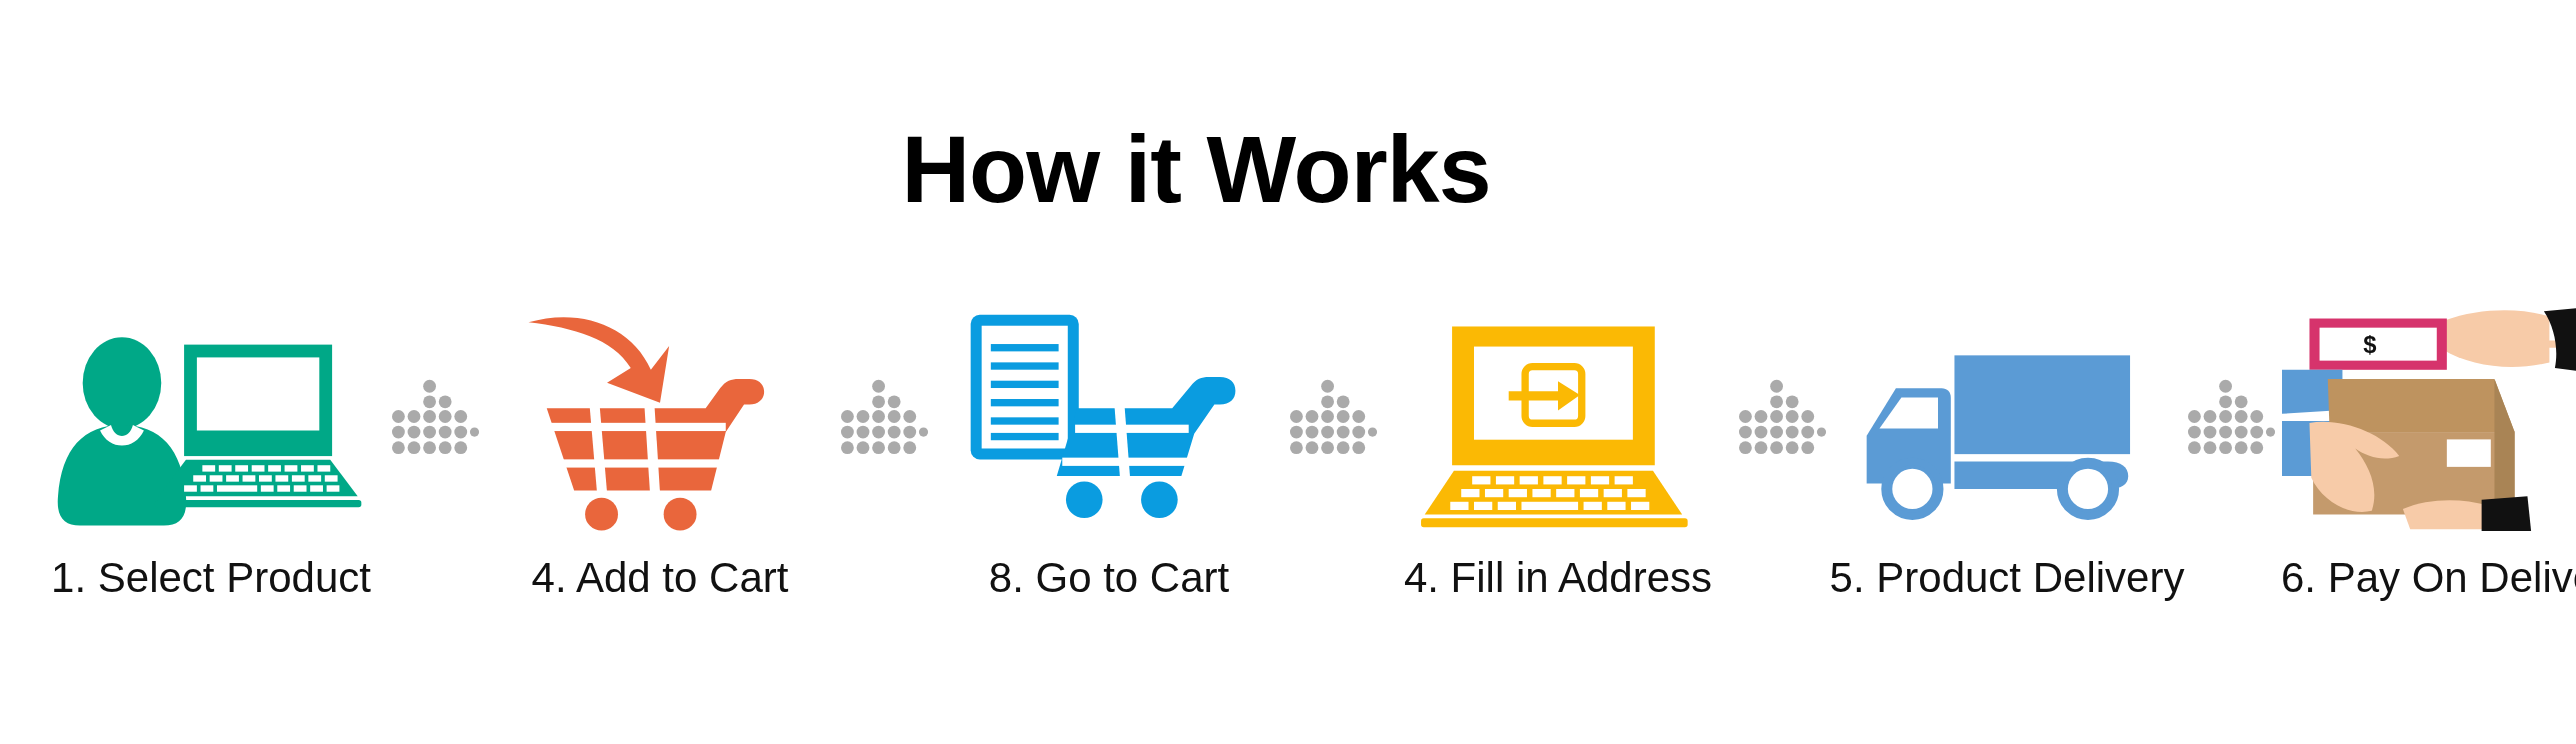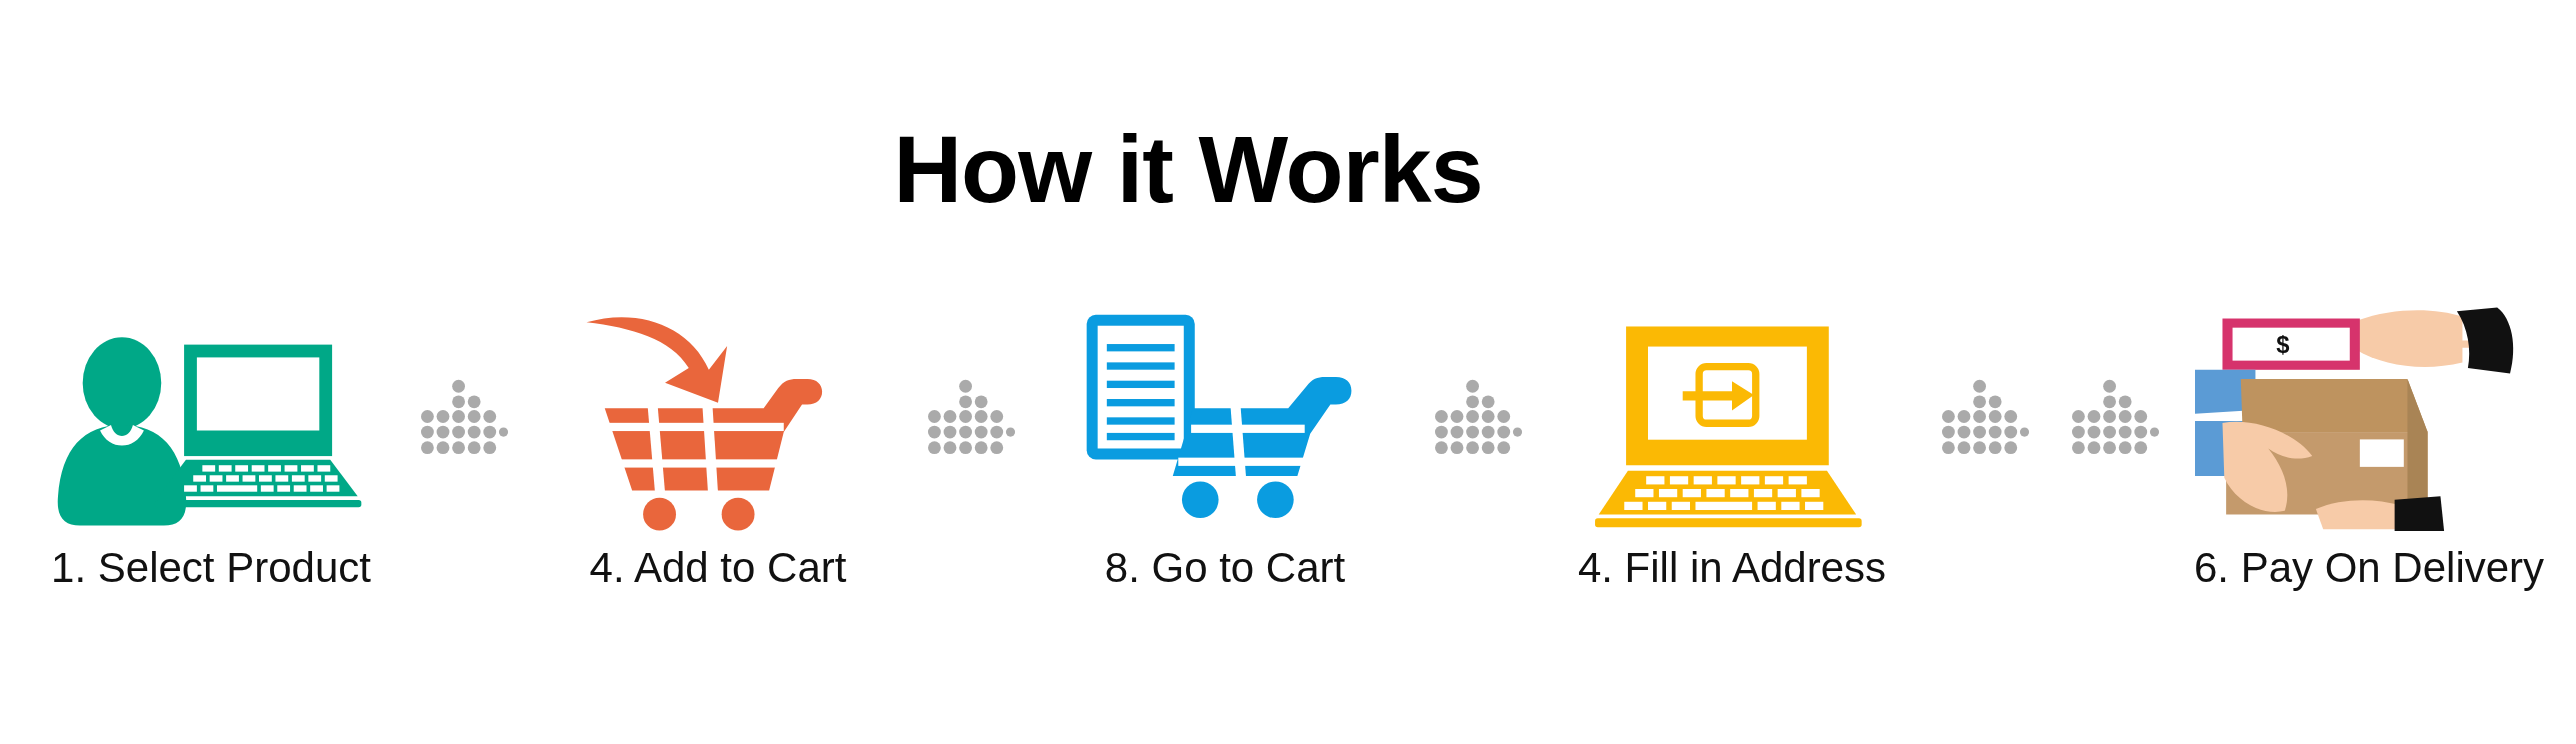--- a/index.html
+++ b/index.html
@@ -26,20 +26,21 @@
     left: 0;
     width: 2376px;
     text-align: center;
     font-family: "Liberation Sans", sans-serif;
     font-weight: bold;
     font-size: 95px;
     line-height: 101px;
     letter-spacing: -0.9px;
     color: #000000;
     white-space: nowrap;
+    padding-left: 8px;
   }
   .steps-row {
     position: absolute;
     top: 302px;
     left: 37px;
     width: 2506px;
     height: 348px;
     display: flex;
     flex-direction: row;
     align-items: flex-start;
@@ -57,21 +58,21 @@
     height: 229px;
     width: 348px;
     display: flex;
     align-items: flex-end;
     justify-content: center;
   }
   .step-icon svg {
     display: block;
   }
   .step-label {
-    margin-top: 12px;
+    margin-top: 22px;
     font-family: "Liberation Sans", sans-serif;
     font-weight: normal;
     font-size: 42px;
     line-height: 49px;
     color: #111111;
     white-space: nowrap;
     text-align: center;
   }
   .separator {
     flex: 0 0 auto;
@@ -322,20 +323,39 @@
             <circle cx="90" cy="59" r="5"></circle>
           <circle cx="7" cy="76" r="7"></circle>
             <circle cx="24" cy="76" r="7"></circle>
             <circle cx="41" cy="76" r="7"></circle>
           <circle cx="58" cy="76" r="7"></circle>
             <circle cx="75" cy="76" r="7"></circle>
         </g>
       </svg>
     </div>
 
+    <div class="step">
+      <div class="step-icon">
+        <svg width="289" height="183" viewBox="0 0 316 200" xmlns="http://www.w3.org/2000/svg">
+          <g fill="#5B9BD5">
+            <rect x="100" y="8" width="192" height="108"></rect>
+            <path d="M100 124 L 268 124 C 282 124, 290 130, 290 140 C 290 150, 282 154, 268 154 L 100 154 Z"></path>
+            <path d="M36 44 L 86 44 C 92 44, 96 48, 96 54 L 96 148 L 4 148 L 4 96 Z"></path>
+            <path d="M42 54 L 82 54 L 82 88 L 18 88 Z" fill="#ffffff"></path>
+            <circle cx="54" cy="154" r="30" fill="#5B9BD5"></circle>
+            <circle cx="54" cy="154" r="22" fill="#ffffff"></circle>
+            <circle cx="54" cy="154" r="30" fill="none" stroke="#5B9BD5" stroke-width="8"></circle>
+            <circle cx="246" cy="154" r="30" fill="#5B9BD5"></circle>
+            <circle cx="246" cy="154" r="22" fill="#ffffff"></circle>
+            <circle cx="246" cy="154" r="30" fill="none" stroke="#5B9BD5" stroke-width="8"></circle>
+          </g>
+        </svg>
+      </div>
+      <div class="step-label">5. Product Delivery</div>
+    </div>
 
     <div class="separator">
       <svg width="88" height="77" viewBox="0 0 96 84" xmlns="http://www.w3.org/2000/svg">
         <g fill="#AAAAAA">
           <circle cx="41" cy="9" r="7"></circle>
           <circle cx="41" cy="26" r="7"></circle>
             <circle cx="58" cy="26" r="7"></circle>
           <circle cx="7" cy="42" r="7"></circle>
             <circle cx="24" cy="42" r="7"></circle>
             <circle cx="41" cy="42" r="7"></circle>

